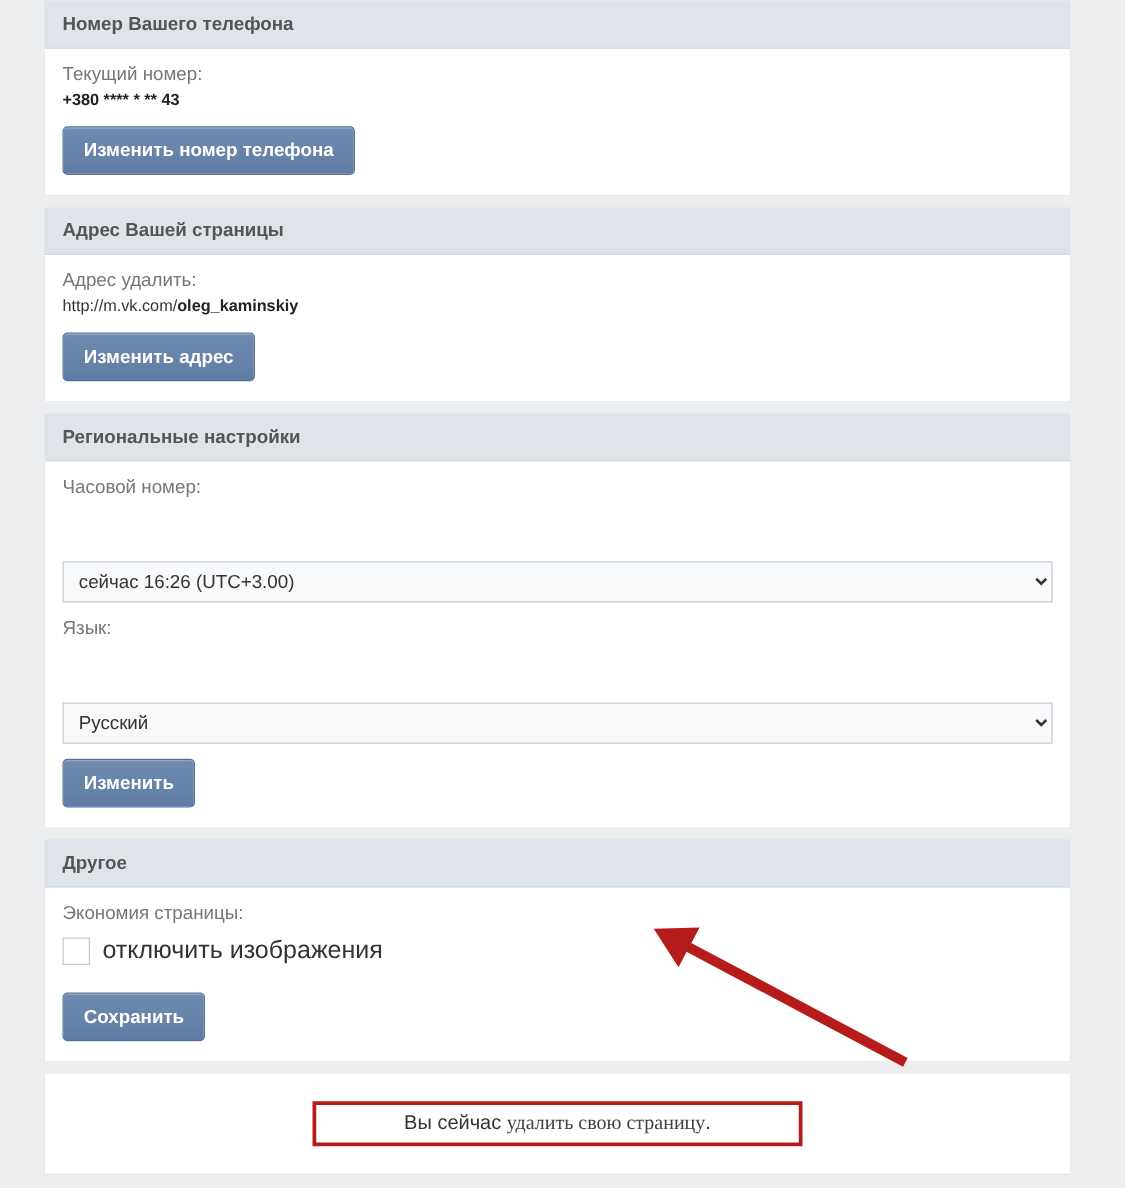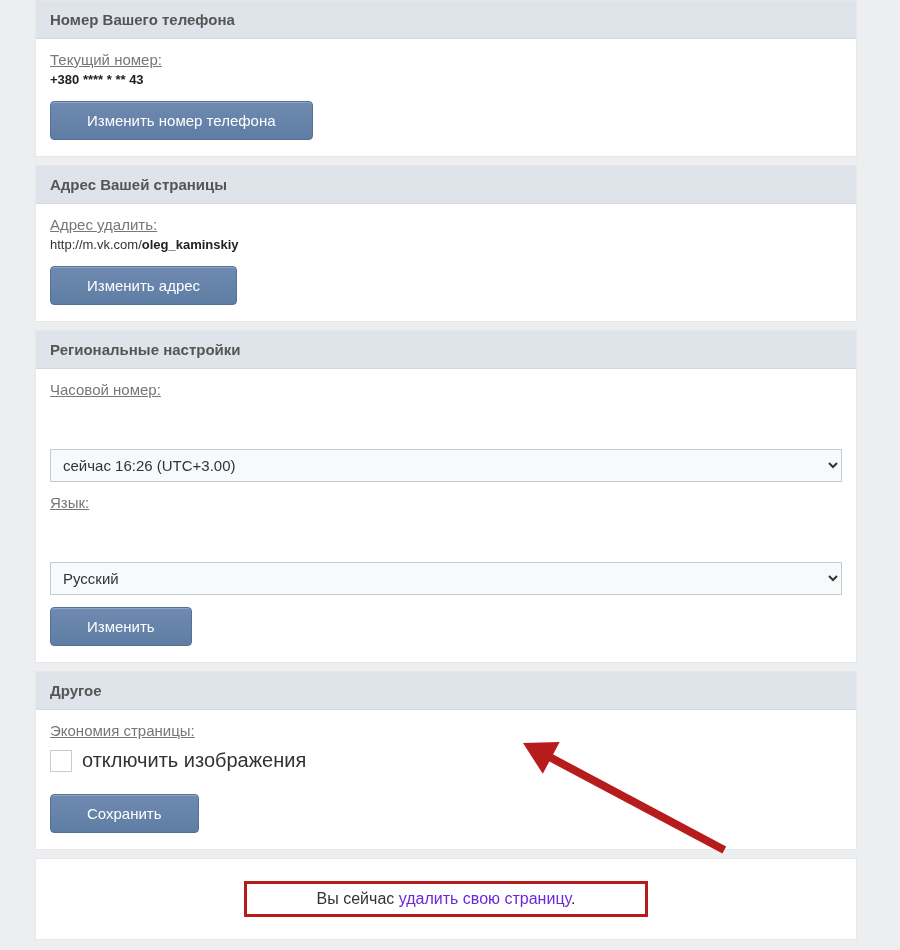--- a/index.html
+++ b/index.html
@@ -1,32 +1,32 @@
 <!DOCTYPE html>
 <html><head>
 <meta charset="utf-8">
 <style>
   html,body{margin:0;padding:0;font-family:Arial,Helvetica,sans-serif;background:#edeef0;}
   .page{width:892px;min-height:950px;background:#edeef0;padding:0;}
   .outer{padding:0 35px 10px 35px;}
   .panel{background:#fff;border:1px solid #e6e7ea;margin-bottom:8px;}
   .panel-header{background:#dfe4ea;padding:10px 14px;font-size:15px;font-weight:bold;color:#555;border-bottom:1px solid #d5d9de;}
   .panel-body{padding:12px 14px 16px 14px;}
-  .label{color:#777;font-size:15px;margin-bottom:4px;text-decoration:underline;}
+  .label{color:#777;font-size:15px;margin-bottom:4px;}
   .value{color:#222;font-size:13px;font-weight:bold;margin-bottom:14px;}
   .value .prefix{font-weight:normal;color:#333;}
-  .btn{display:inline-block;background:#6684ab;background:linear-gradient(to bottom,#6f8ab0,#5f7da4);color:#fff;font-size:15px;font-weight:normal;padding:10px 36px;border:1px solid #55719a;border-radius:4px;box-shadow:inset 0 1px 0 rgba(255,255,255,.25);cursor:pointer;text-align:center;}
+  .btn{display:inline-block;background:#6684ab;background:linear-gradient(to bottom,#6f8ab0,#5f7da4);color:#fff;font-size:15px;font-weight:bold;padding:10px 16px;border:1px solid #55719a;border-radius:4px;box-shadow:inset 0 1px 0 rgba(255,255,255,.25);cursor:pointer;text-align:center;}
   .select{width:100%;box-sizing:border-box;font-size:15px;padding:6px 8px;border:1px solid #c5cbd3;background:#f7f9fb;color:#333;margin-bottom:12px;margin-top:47px;}
   .checkbox-row{display:flex;align-items:center;gap:10px;margin:10px 0 22px 0;}
   .cb{width:20px;height:20px;border:1px solid #c5cbd3;background:#fff;display:inline-block;}
   .cb-label{font-size:20px;color:#333;}
   .footer{background:#fff;border:1px solid #e6e7ea;padding:22px 0;text-align:center;position:relative;}
   .footer-box{display:inline-block;border:3px solid #b71c1c;padding:6px 70px;}
   .footer-text{font-size:16px;color:#333;}
-  .footer-link{color:#6d28d9;}
+  .footer-link{color:#404040;font-family:Liberation Serif, serif;}
   .arrow{position:absolute;right:120px;top:-60px;transform:rotate(28deg);}
   .arrow-line{width:200px;height:8px;background:#b71c1c;}
   .arrow-head{width:0;height:0;border-top:18px solid transparent;border-bottom:18px solid transparent;border-right:32px solid #b71c1c;position:absolute;left:-28px;top:-14px;}
 </style>
 </head>
 <body>
 
 <div class="page">
   <div class="outer">
 

